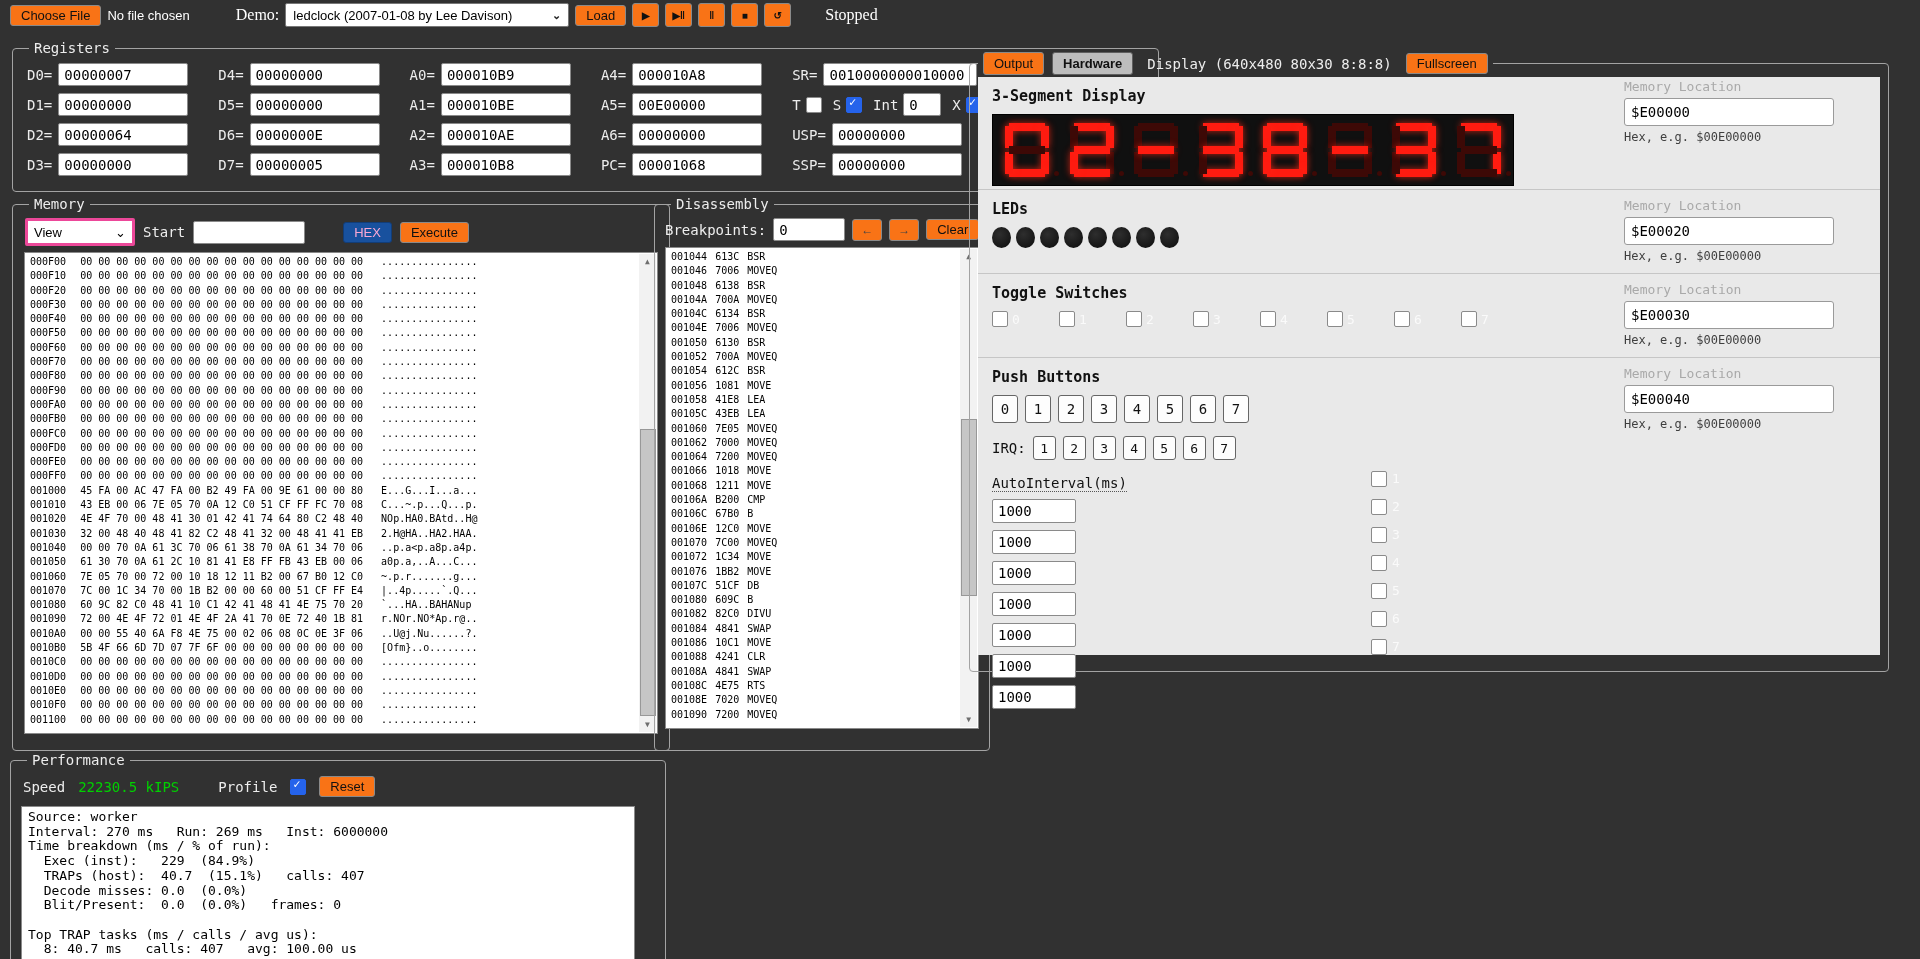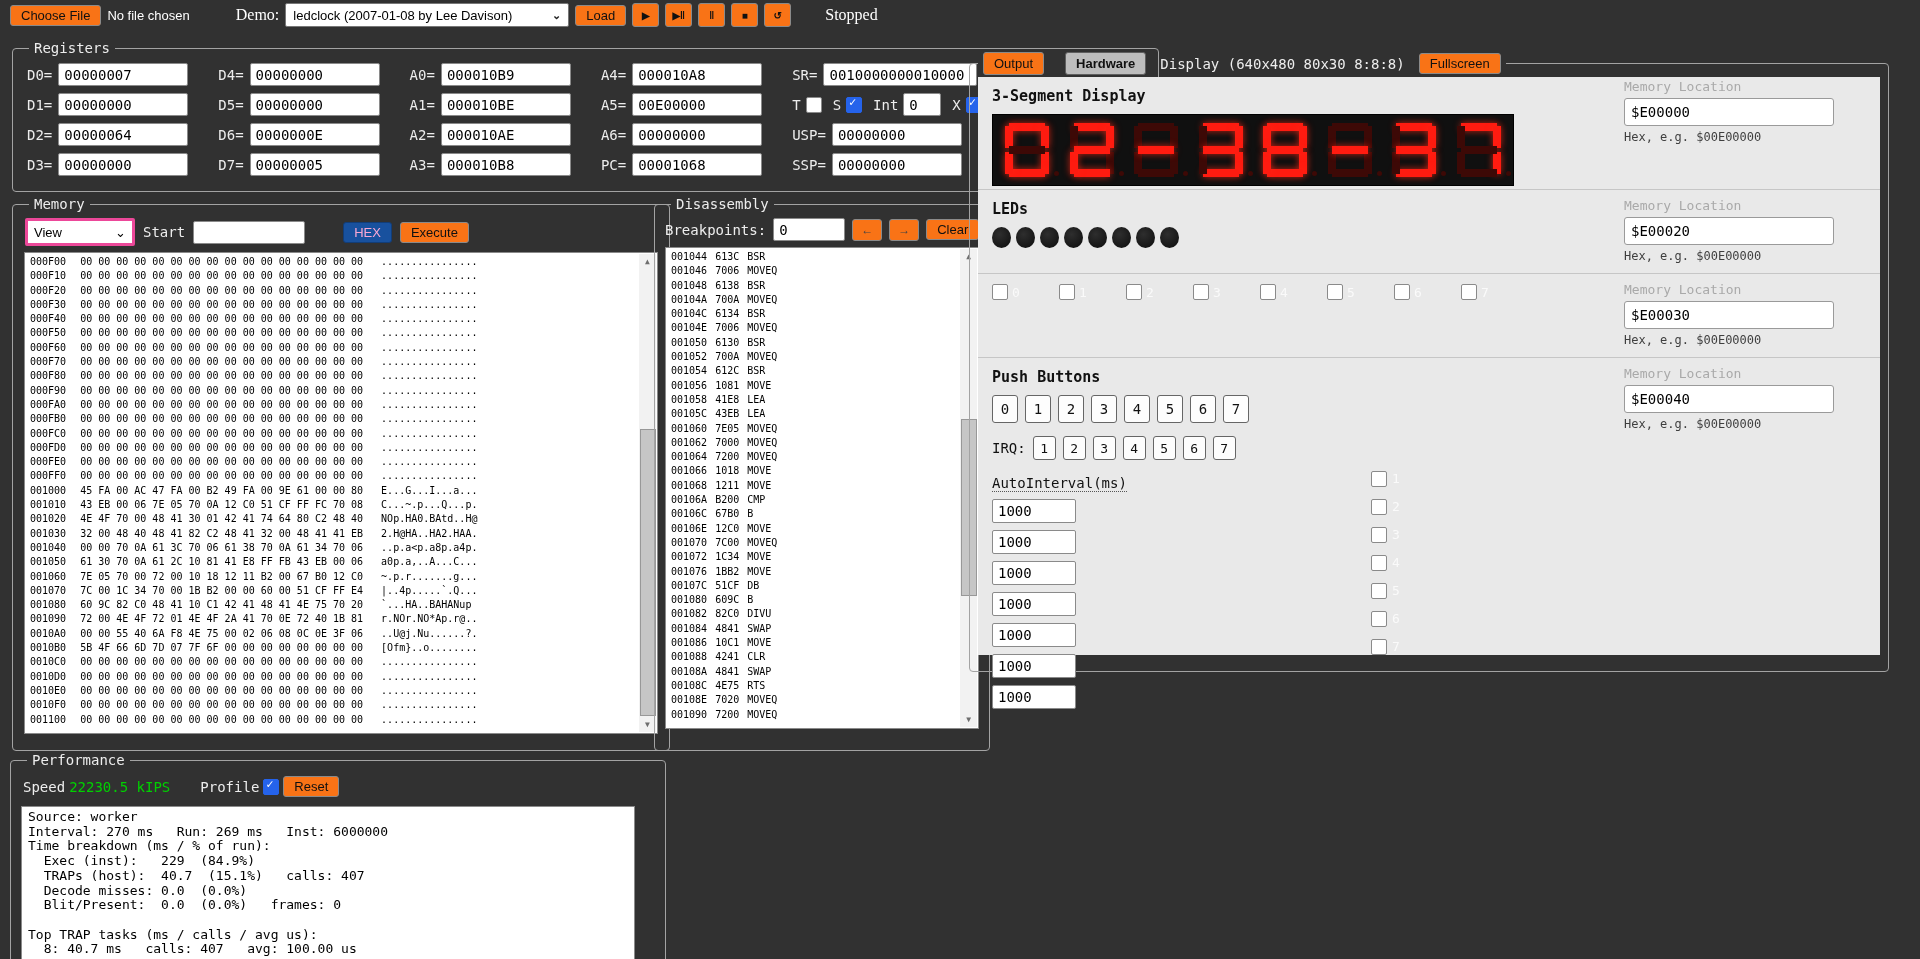--- a/index.html
+++ b/index.html
@@ -66,21 +66,21 @@
   
   #f-disasm{left:654px;top:196px;width:291px;height:545px;}
   .dtoolbar{display:flex;align-items:center;gap:7px;padding:2px 0 6px 0;}
   .tinput.bp{width:60px;}
   .arrowbtn{width:30px;height:22px;padding:0;font-size:12px;color:#444;}
   #dis-list{height:480px;}
   .drow span{margin-right:8px;}
 
   
   #f-perf{left:10px;top:752px;width:634px;height:240px;}
-  .perfrow{display:flex;align-items:center;gap:4px;padding:4px 2px 2px 2px;font-size:14px;}
+  .perfrow{display:flex;align-items:center;gap:13px;padding:4px 2px 2px 2px;font-size:14px;}
   .speedval{color:#00d000;}
   .report{background:#fff;color:#000;border:1px solid #8a8a8a;margin-top:7px;width:600px;height:168px;
           font-family:"DejaVu Sans Mono",monospace;font-size:13px;line-height:14.7px;padding:3px 6px;white-space:pre;}
 
   
   #f-hw{left:969px;top:52px;width:918px;height:618px;padding:0;}
   #f-hw legend{display:flex;align-items:center;gap:14px;margin-left:8px;}
   .tab{padding:3px 10px;}
   .tab.active{background:#bdbdbd;font-weight:bold;border-color:#5f5f5f;}
   .dispinfo{font-size:14px;color:#ededed;}
@@ -326,21 +326,21 @@
   TRAPs (host):  40.7  (15.1%)   calls: 407
   Decode misses: 0.0  (0.0%)
   Blit/Present:  0.0  (0.0%)   frames: 0
 
 Top TRAP tasks (ms / calls / avg us):
   8: 40.7 ms   calls: 407   avg: 100.00 us</pre>
   </fieldset>
 
   <fieldset id="f-hw">
     <legend>
-      <span id="hw-tabs" style="display:flex;gap:21px;">
+      <span id="hw-tabs" style="display:flex;gap:8px;">
           <button class="tab">Output</button>
           <button class="tab active">Hardware</button>
         </span>
       <span class="dispinfo">Display (640x480 80x30 8:8:8)</span>
       <button>Fullscreen</button>
     </legend>
     <div class="hw-body">
 
       <div class="hw-sec" id="sec-7seg">
         <div class="sec-title">3-Segment Display</div>
@@ -446,20 +446,21 @@
             <span class="led"></span>
           </div>
         <div class="memloc">
           <div class="mlabel">Memory Location</div>
           <input value="$E00020" style="">
           <div class="hint">Hex, e.g. $00E00000</div>
         </div>
       </div>
 
       <div class="hw-sec" id="sec-toggles">
+        <div class="sec-title">Toggle Switches</div>
         <div id="toggles">
             <span class="toggle">
               <span class="cb"></span>
               <span class="faint">0</span>
             </span>
             <span class="toggle">
               <span class="cb"></span>
               <span class="faint">1</span>
             </span>
             <span class="toggle">

